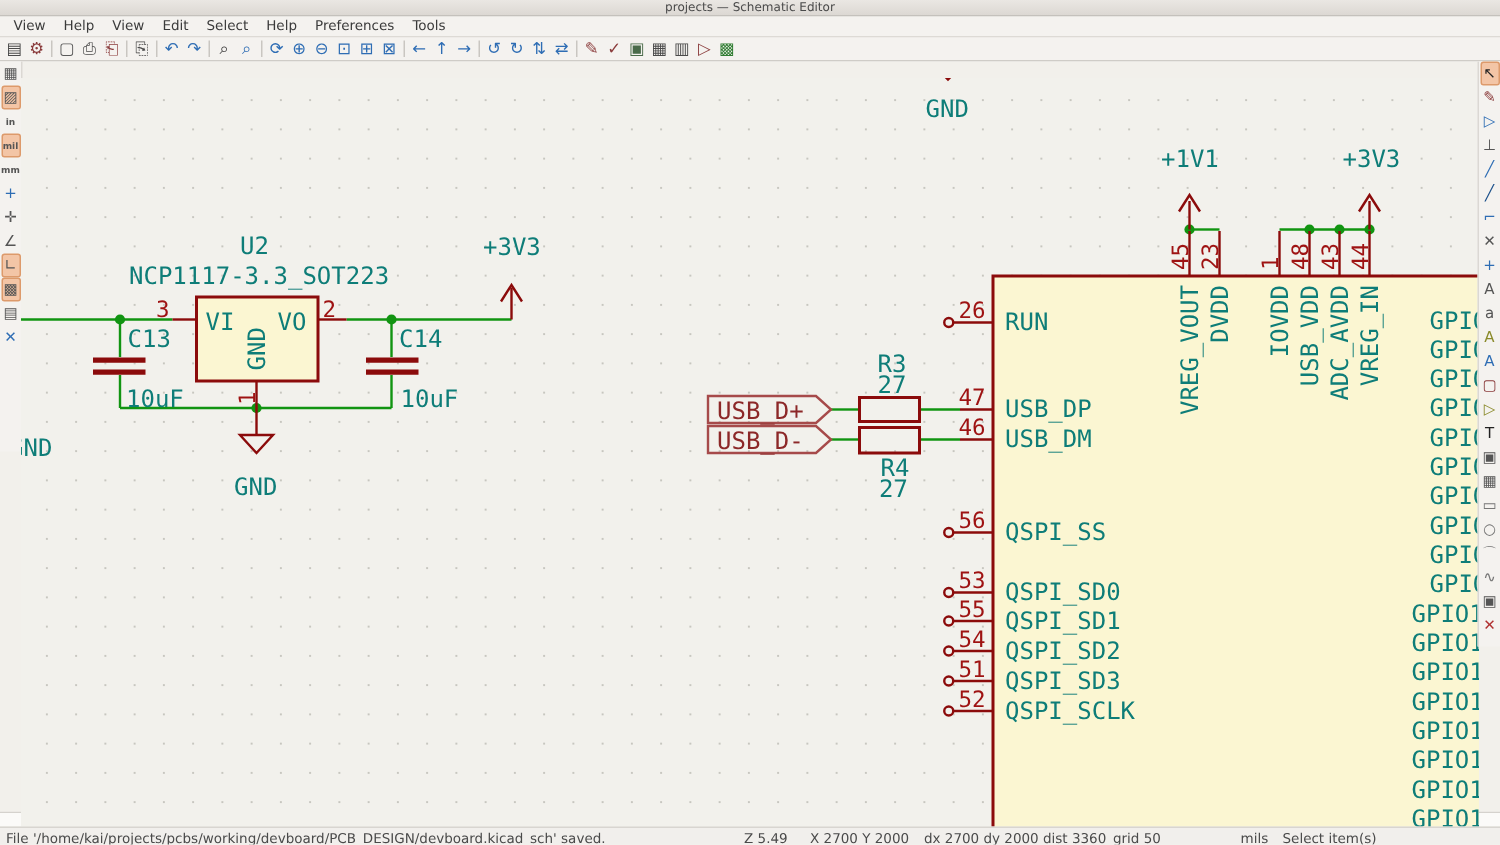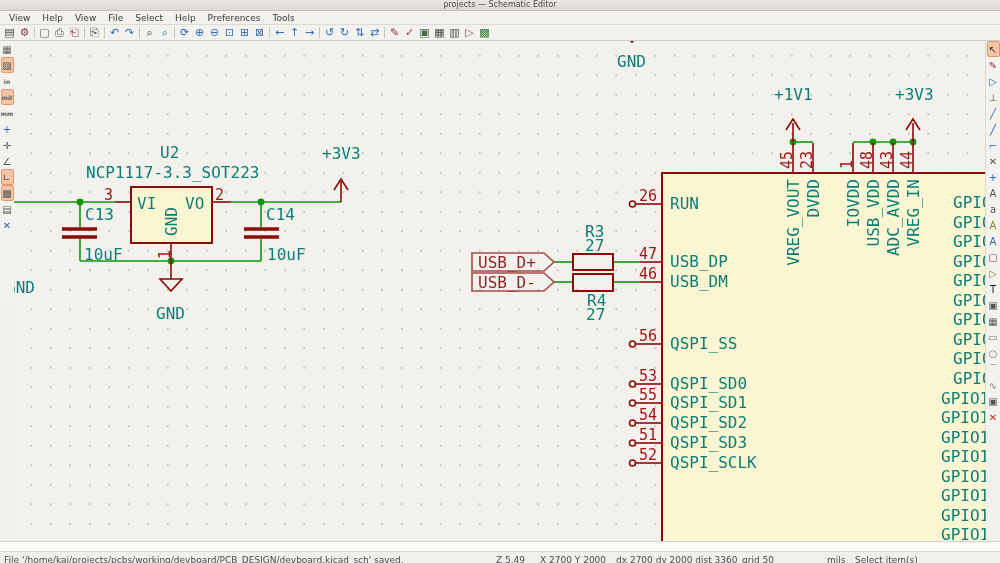--- a/index.html
+++ b/index.html
@@ -14,21 +14,21 @@
   .tbtn{width:15px;height:13px;display:flex;align-items:center;justify-content:center;font-size:11px;line-height:13px}
   .sep{width:1px;height:11px;background:#c9c6c1;margin:0 2px}
   
   .main{position:relative;height:500px;background:#f2f0eb}
   .vtools{position:absolute;top:0;width:14px;background:#f4f2ef;display:flex;flex-direction:column;align-items:center}
   .vtools.left{left:0;border-right:1px solid #dbd8d3;height:260px}
   .vtools.right{right:0;border-left:1px solid #dbd8d3;height:390px}
   .vbtn{width:13px;height:16px;display:flex;align-items:center;justify-content:center;font-size:10px}
   .vbtn.txt{font-size:6px;font-weight:bold}
   .vbtn.active{background:#f3c5a6;border:1px solid #dd9a6b;box-sizing:border-box;border-radius:2px}
-  .canvas{position:absolute;left:14px;top:0;width:972px;height:500px;overflow:hidden;background:#f2f1ec;
+  .canvas{position:absolute;left:14px;top:11px;width:972px;height:500px;overflow:hidden;background:#f2f1ec;
           background-image:radial-gradient(rgba(100,100,88,.30) .7px,transparent .9px);
           background-size:19.5px 19.5px;background-position:7.5px 5px}
   svg text{font-family:"DejaVu Sans Mono",monospace}
   .st{fill:#0e7d78;font-size:16px}
   .sr{fill:#9e1212;font-size:16px}
   .n{font-size:15px}
   .sm{fill:#8c2828;font-size:16px}
   .wire{stroke:#119411;stroke-width:1.6;fill:none}
   .pinline{stroke:#8b0b0b;stroke-width:1.6;fill:none}
   .body{fill:#fbf6d2;stroke:#8b0b0b;stroke-width:2}
@@ -45,21 +45,21 @@
 <body>
 
 <div class="titlebar">
   <span>projects — Schematic Editor</span>
 </div>
 
 <div class="menubar" id="menubar">
     <span class="mi">View</span>
     <span class="mi">Help</span>
     <span class="mi">View</span>
-    <span class="mi">File</span>
+    <span class="mi">Edit</span>
     <span class="mi">Select</span>
     <span class="mi">Help</span>
     <span class="mi">Preferences</span>
     <span class="mi">Tools</span>
   </div>
 
 <div class="toolbar" id="tb-top">
     <div class="tbtn" style="color: rgb(74, 74, 74);">▤</div>
     <div class="tbtn" style="color: rgb(138, 59, 59);">⚙</div>
     <div class="sep"></div>

